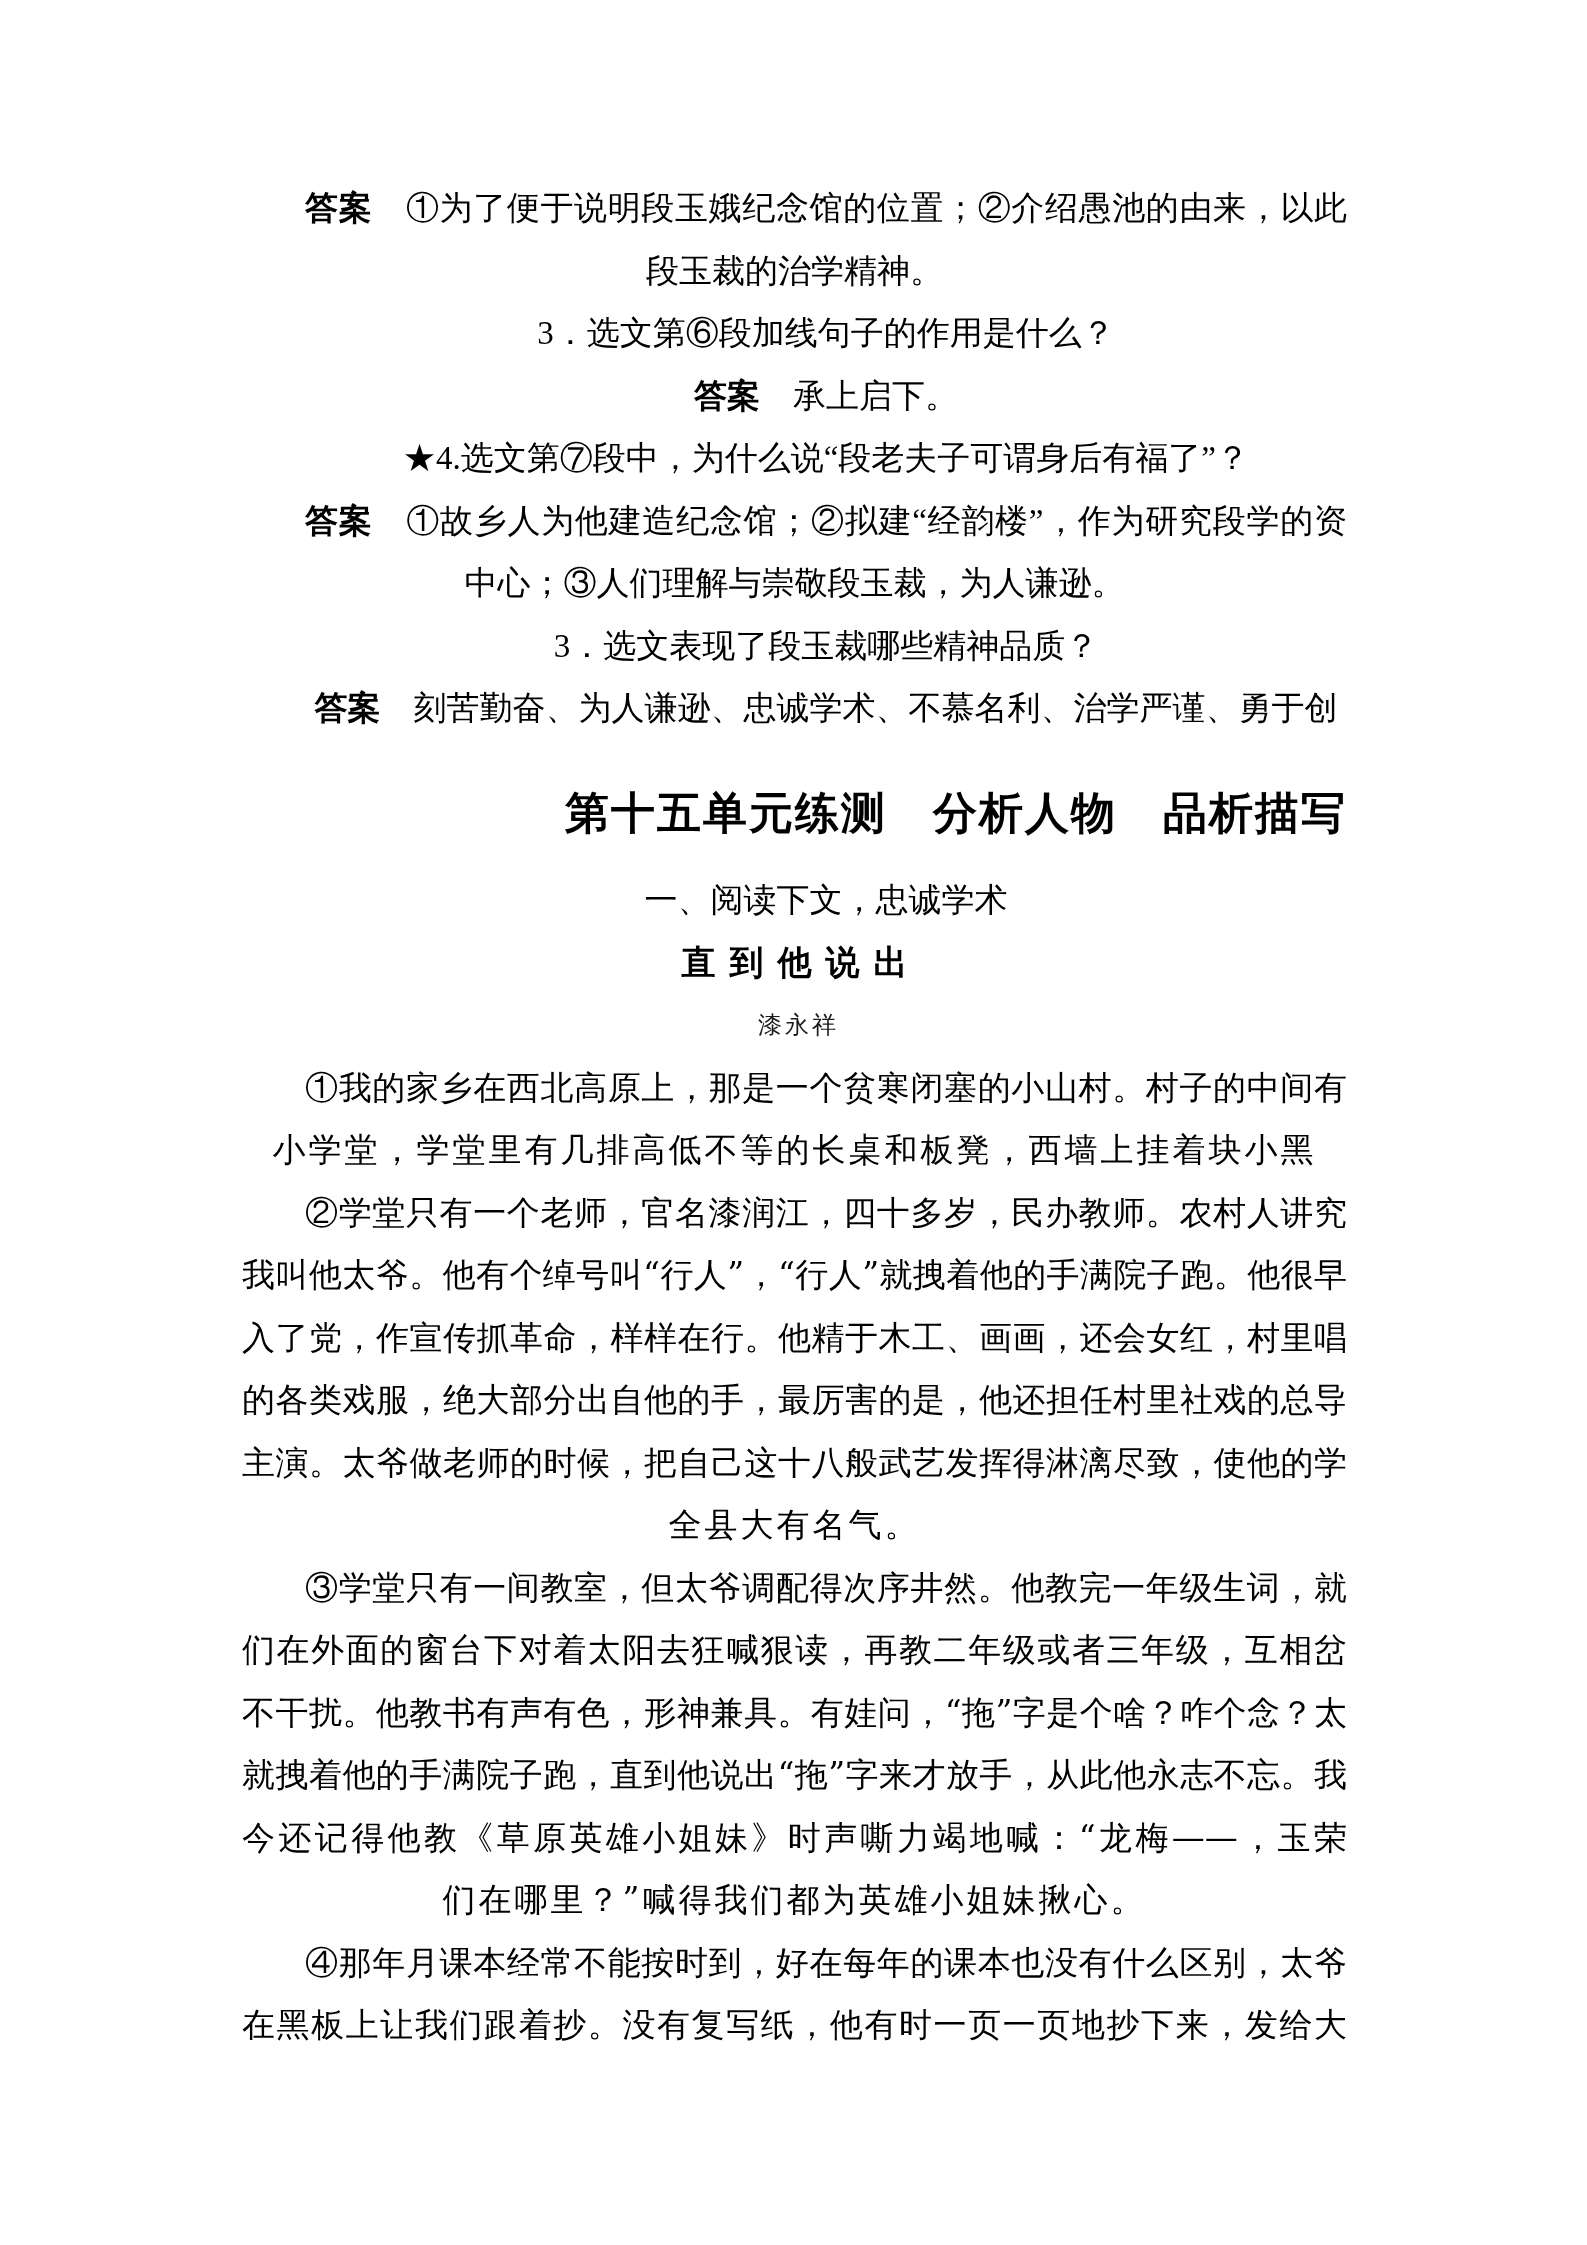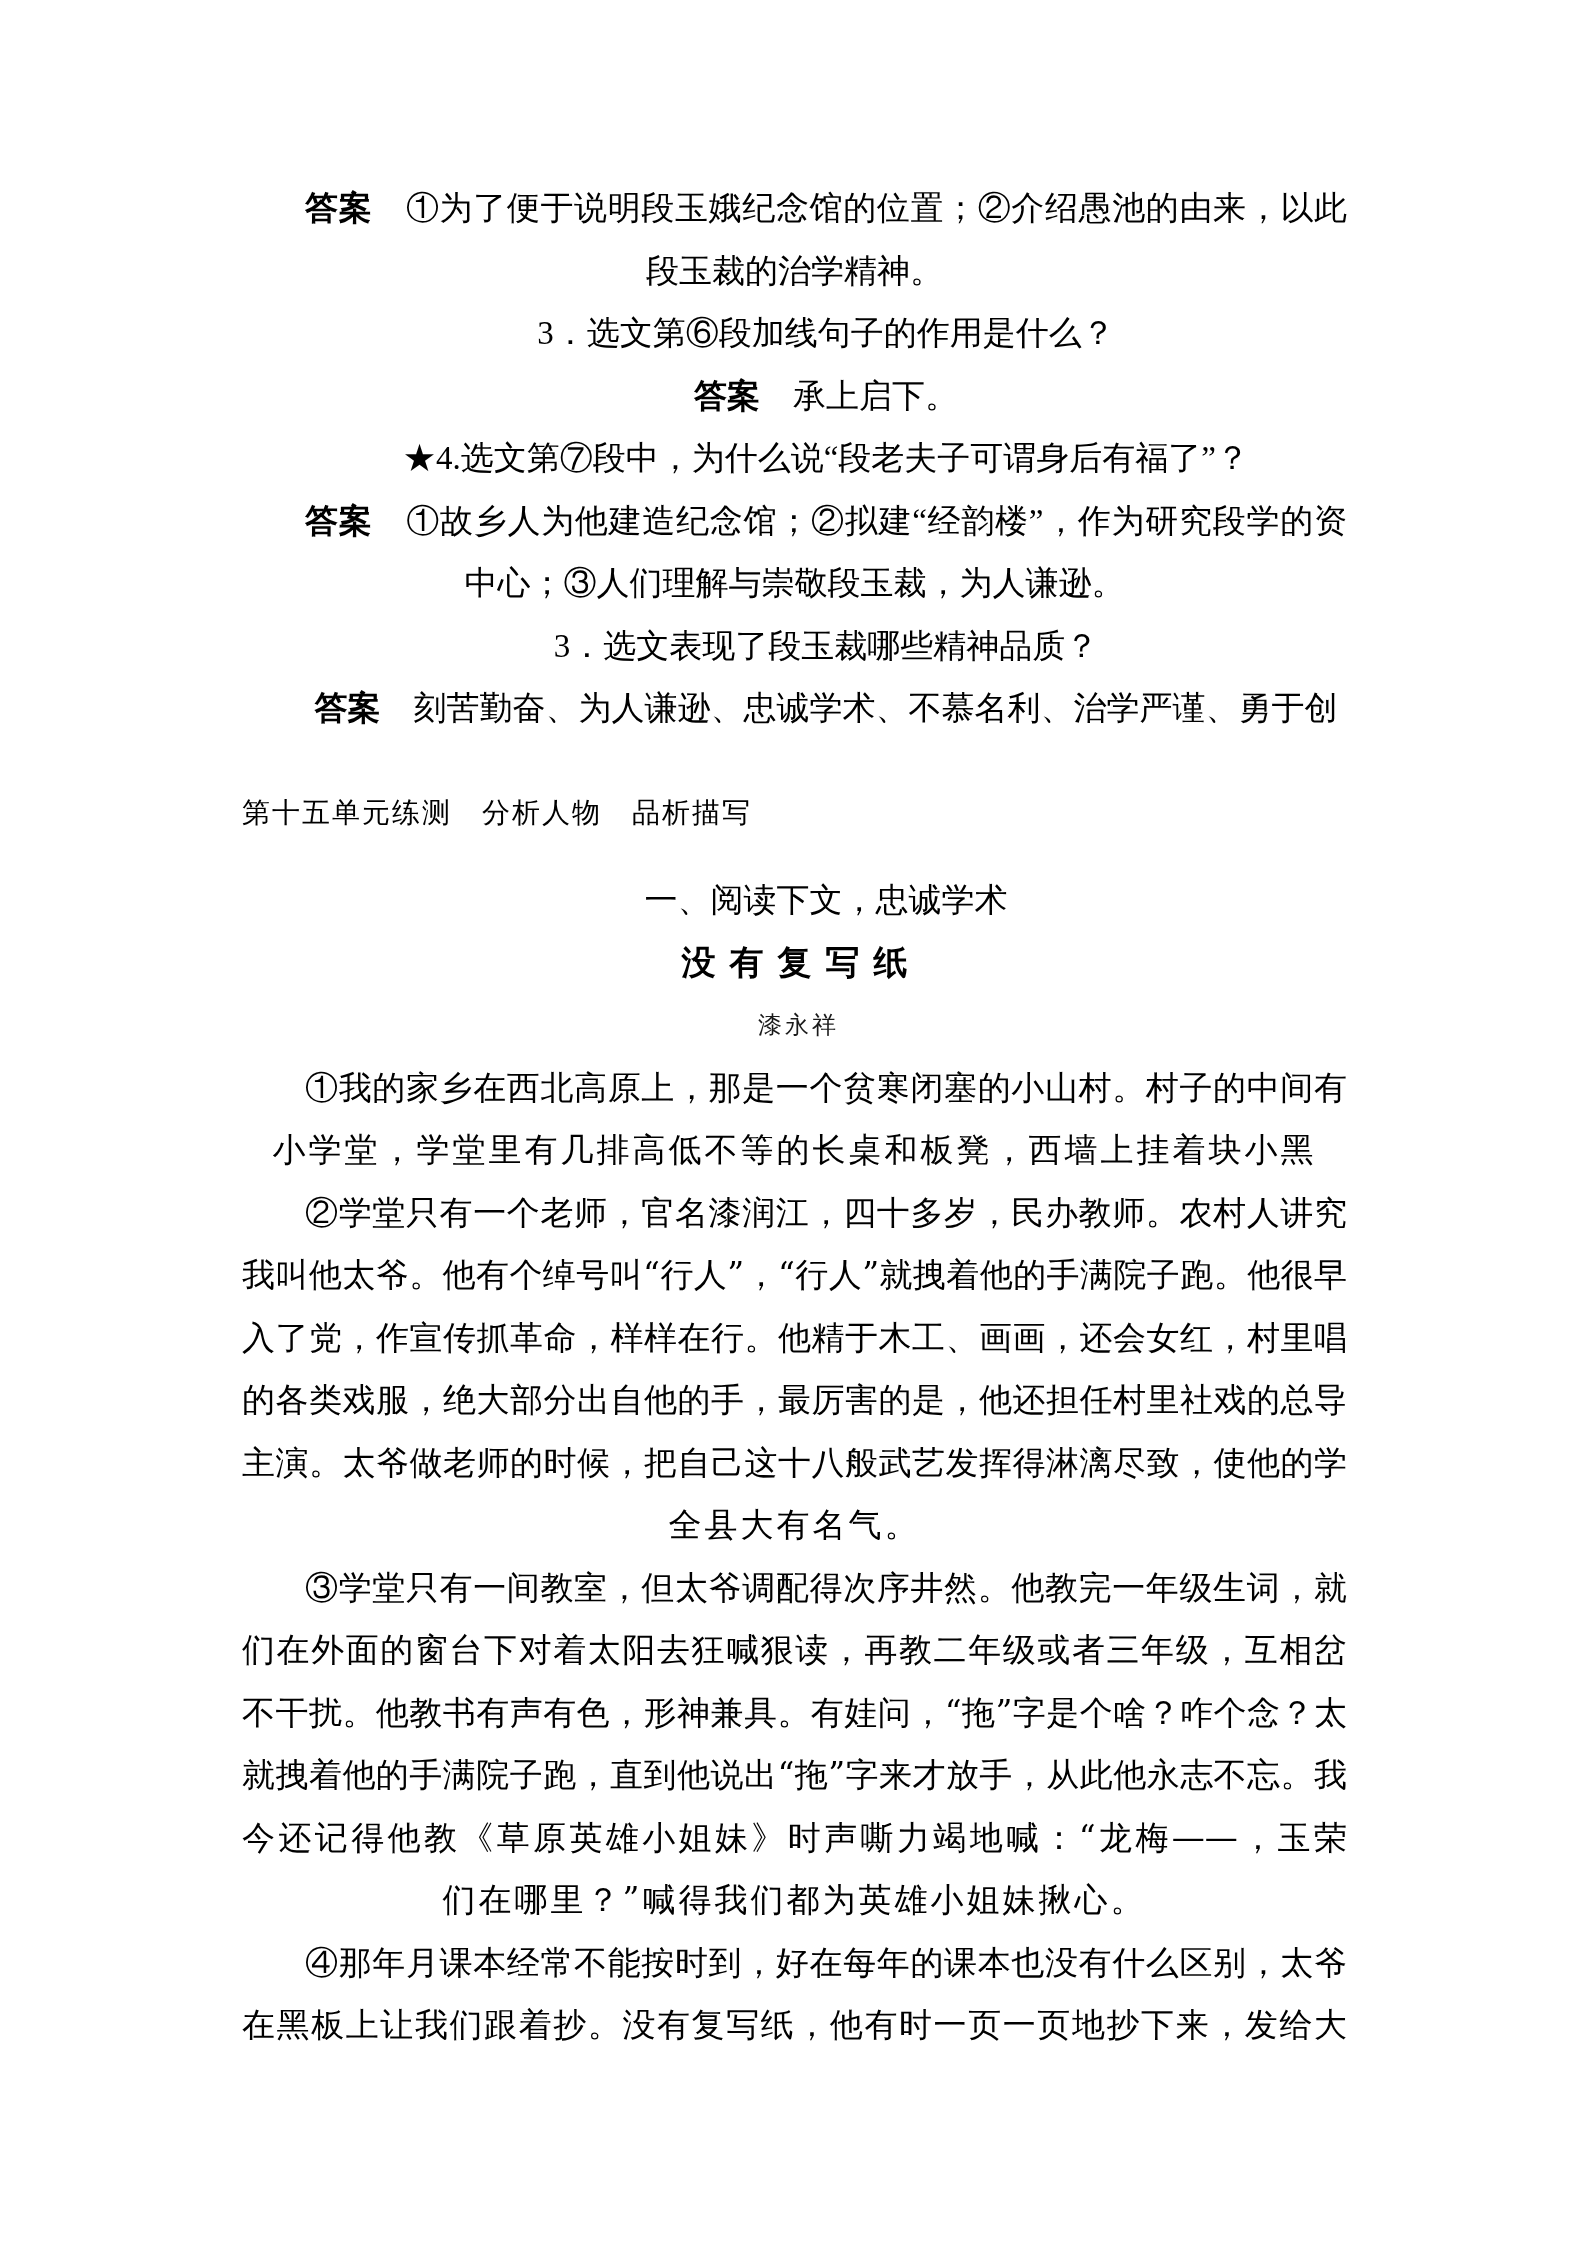--- a/index.html
+++ b/index.html
@@ -33,23 +33,23 @@
   .kai:not(.j) { letter-spacing: 3px; }
   .label {
     font-family: "Liberation Sans", "DejaVu Sans", sans-serif;
     font-weight: bold;
   }
   .heading {
     height: 62.5px;
     line-height: 62.5px;
     margin-top: 42px;
     margin-bottom: 25px;
-    font-size: 28px;
-    font-weight: normal;
-    text-align: left;
+    font-size: 44px;
+    font-weight: bold;
+    text-align: right;
     font-family: "Liberation Sans", "DejaVu Sans", sans-serif;
     letter-spacing: 2px;
   }
   .title {
     font-weight: bold;
     font-size: 34px;
     letter-spacing: 14px;
     text-indent: 14px;
   }
   .author {
@@ -74,21 +74,21 @@
         <div class="line song indent j"><span class="label">答案</span><span>　①故乡人为他建造纪念馆；②拟建“经韵楼”，作为研究段学的资料</span></div>
         <div class="line song">中心；③人们理解与崇敬段玉裁，为人谦逊。</div>
         <div class="line song indent">3．选文表现了段玉裁哪些精神品质？</div>
         <div class="line song indent"><span class="label">答案</span><span>　刻苦勤奋、为人谦逊、忠诚学术、不慕名利、治学严谨、勇于创新。</span></div>
       </div>
 
     <div class="heading">第十五单元练测　分析人物　品析描写</div>
 
     <div class="line song indent">一、阅读下文，忠诚学术</div>
 
-    <div class="line c title">没有复写纸</div>
+    <div class="line c title">直到他说出</div>
 
     <div class="line c author kai">漆永祥</div>
 
     <div id="essay">
         <div class="line kai indent j">①我的家乡在西北高原上，那是一个贫寒闭塞的小山村。村子的中间有一个</div>
         <div class="line kai">小学堂，学堂里有几排高低不等的长桌和板凳，西墙上挂着块小黑板。</div>
         <div class="line kai indent j">②学堂只有一个老师，官名漆润江，四十多岁，民办教师。农村人讲究辈分，</div>
         <div class="line kai j">我叫他太爷。他有个绰号叫“行人”，“行人”就拽着他的手满院子跑。他很早就</div>
         <div class="line kai j">入了党，作宣传抓革命，样样在行。他精于木工、画画，还会女红，村里唱戏穿</div>
         <div class="line kai j">的各类戏服，绝大部分出自他的手，最厉害的是，他还担任村里社戏的总导演和</div>

